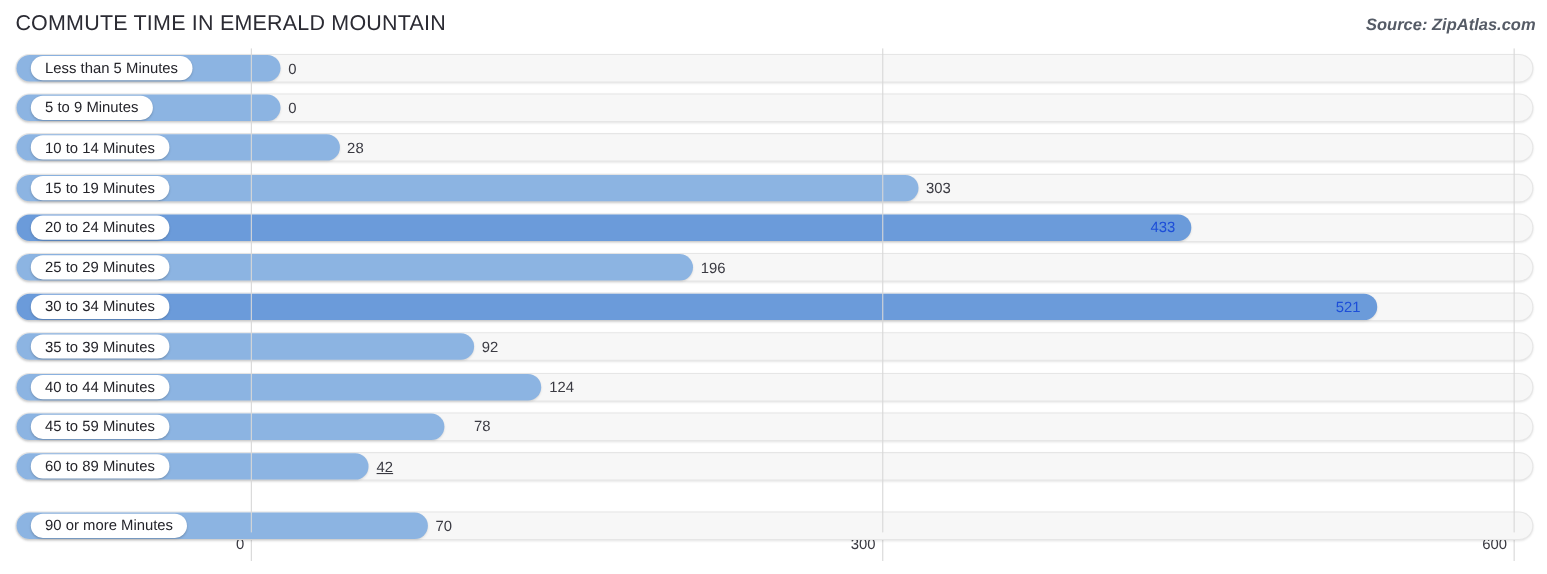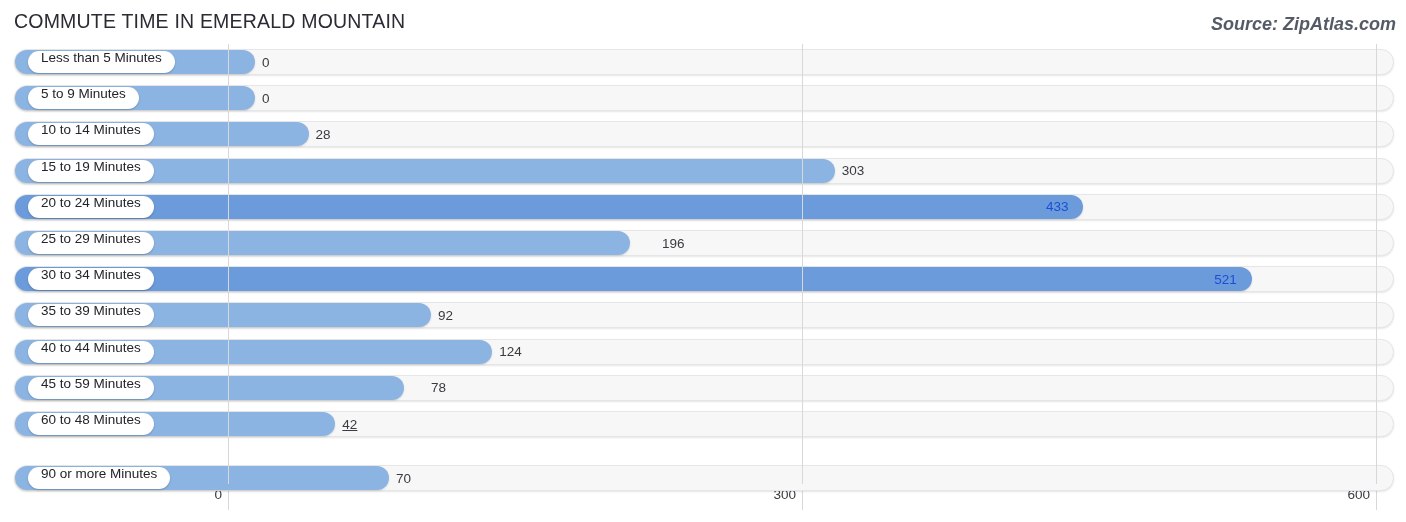--- a/index.html
+++ b/index.html
@@ -31,21 +31,21 @@
     left: 14px; top: 10px;
     font-size: 19.5px;
     font-weight: 400;
     letter-spacing: .2px;
     color: #2b2b33;
     white-space: nowrap;
   }
   .source-note {
     position: absolute;
     right: 10px; top: 14px;
-    font-size: 18px;
+    font-size: 15px;
     font-style: italic;
     font-weight: bold;
     color: #555b66;
     white-space: nowrap;
   }
 
   
   .plot {
     position: absolute;
     left: 0; top: 44px;
@@ -98,20 +98,21 @@
     box-shadow: 0 1px 2px rgba(0,0,0,.13);
   }
   .bar.dark { background: #6b9bda; }
 
   .label-pill {
     position: absolute;
     left: 14px; top: 2px;
     height: 22px;
     padding: 0 13px;
     display: flex;
+    align-items: center;
     background: #ffffff;
     border-radius: 11px;
     box-shadow: 0 1px 2px rgba(0,0,0,.22);
     z-index: 4;
     white-space: nowrap;
   }
   .label-pill span {
     font-size: 13.5px;
     color: #24242a;
     line-height: 1;
@@ -207,21 +208,21 @@
             <span>20 to 24 Minutes</span>
           </div>
           <div class="val inside" style="left: 998.473px; width: 56px;">433</div>
         </div>
         <div class="row" style="top: 186px;">
           <div class="track"></div>
           <div class="bar" style="width: 615.013px;"></div>
           <div class="label-pill">
             <span>25 to 29 Minutes</span>
           </div>
-          <div class="val outside" style="left: 623.013px; margin-left: 25px;">196</div>
+          <div class="val outside" style="left: 623.013px;">196</div>
         </div>
         <div class="row" style="top: 222.2px;">
           <div class="track"></div>
           <div class="bar dark" style="width: 1236.85px;"></div>
           <div class="label-pill">
             <span>30 to 34 Minutes</span>
           </div>
           <div class="val inside" style="left: 1166.85px; width: 56px;">521</div>
         </div>
         <div class="row" style="top: 258.4px;">
@@ -245,21 +246,21 @@
           <div class="bar" style="width: 389.24px;"></div>
           <div class="label-pill">
             <span>45 to 59 Minutes</span>
           </div>
           <div class="val outside" style="left: 417px;">78</div>
         </div>
         <div class="row" style="top: 367px;">
           <div class="track"></div>
           <div class="bar" style="width: 320.36px;"></div>
           <div class="label-pill">
-            <span>60 to 48 Minutes</span>
+            <span>60 to 89 Minutes</span>
           </div>
           <div class="val outside" style="left: 328.36px; text-decoration: underline;">42</div>
         </div>
         <div class="row" style="top: 421px;">
           <div class="track"></div>
           <div class="bar" style="width: 373.933px;"></div>
           <div class="label-pill">
             <span>90 or more Minutes</span>
           </div>
           <div class="val outside" style="left: 381.933px;">70</div>

